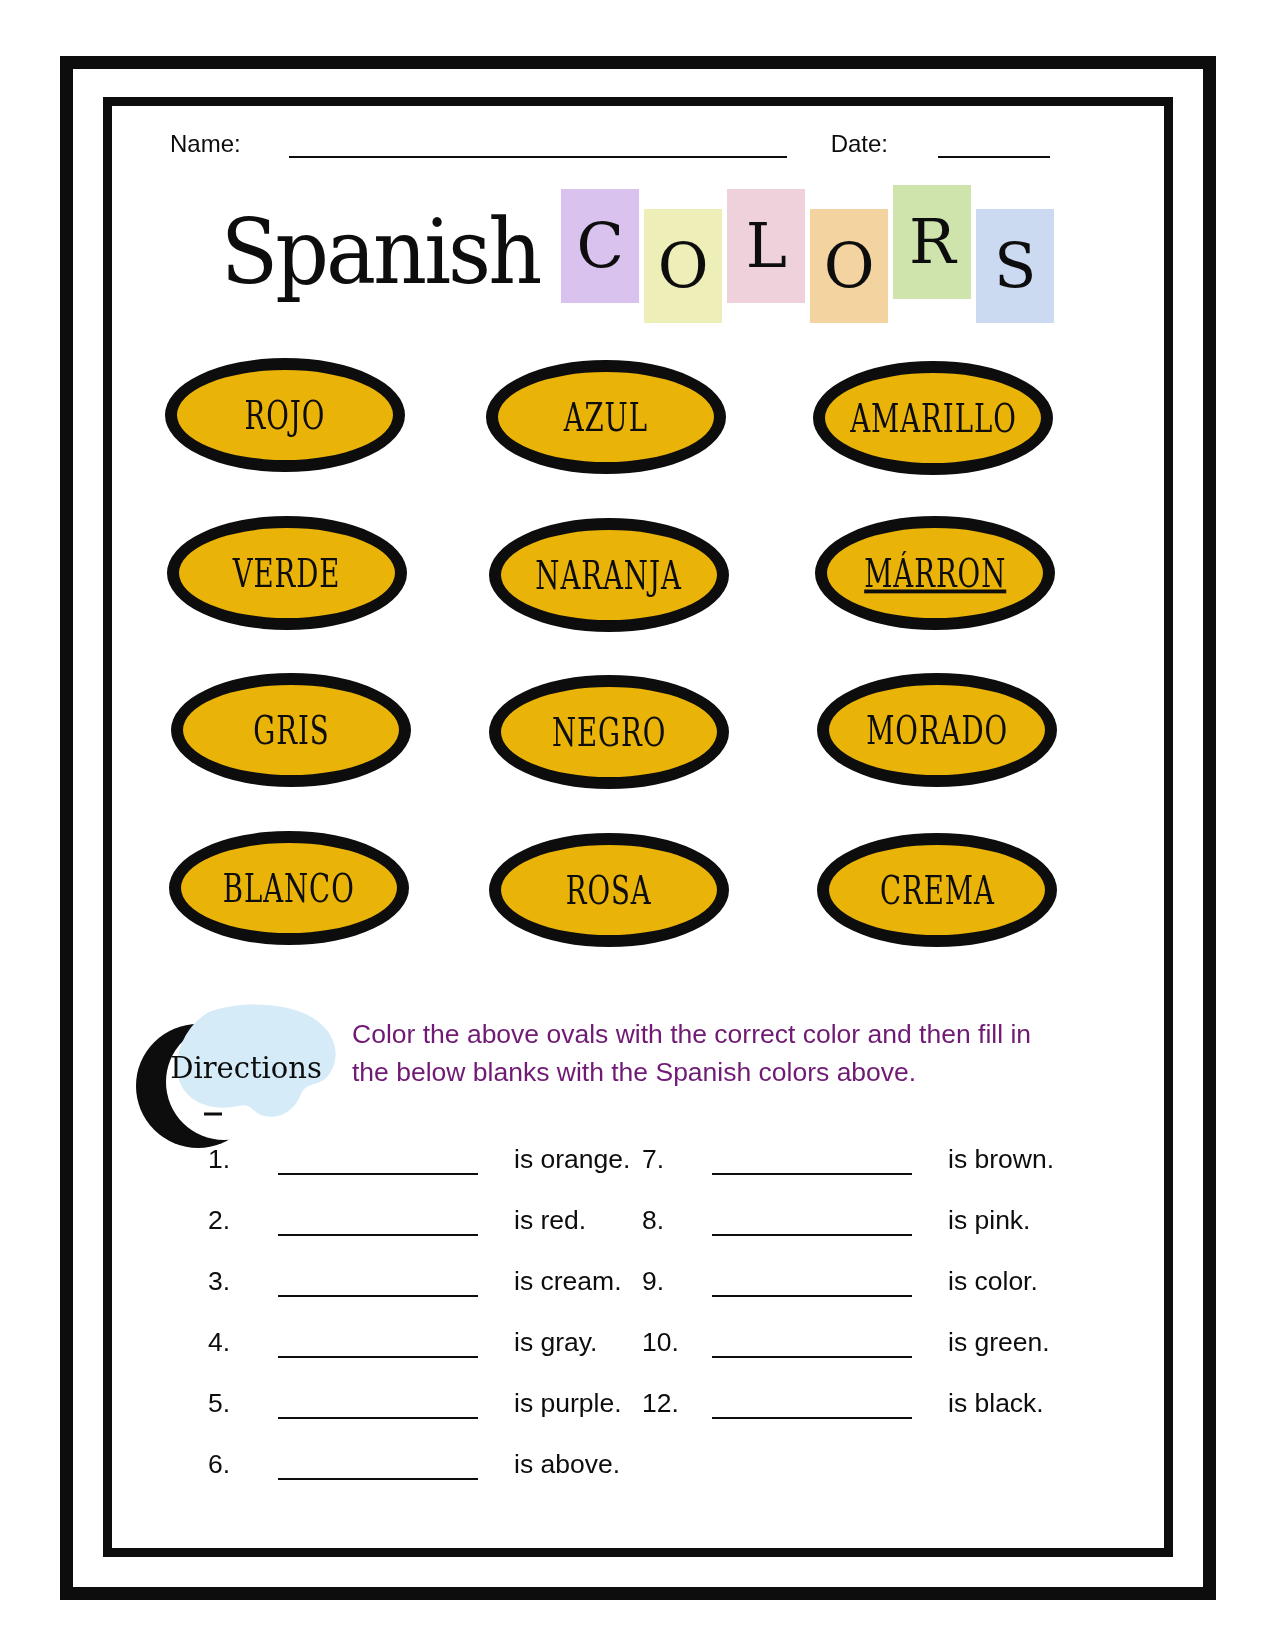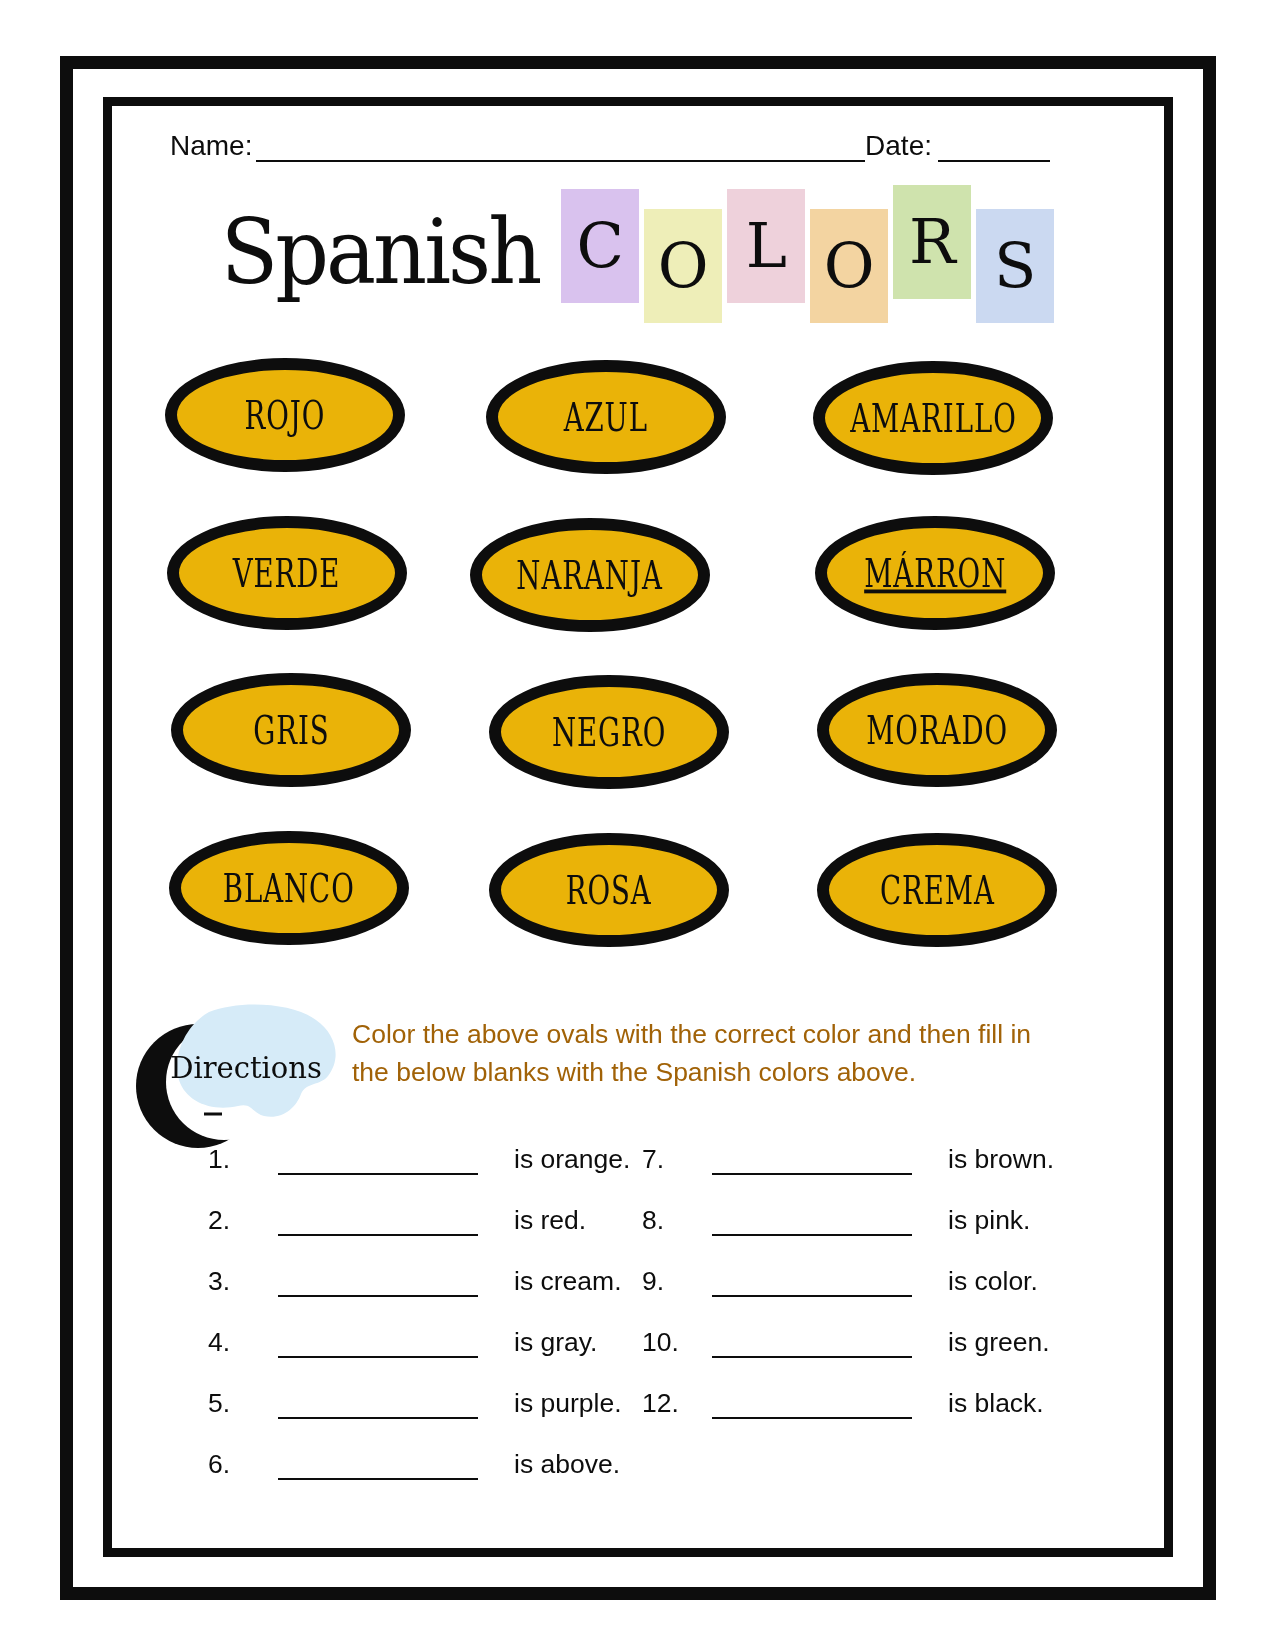--- a/index.html
+++ b/index.html
@@ -12,21 +12,21 @@
     position: absolute; left: 60px; top: 56px; width: 1156px; height: 1544px;
     border: 13px solid #0d0d0d;
   }
   .frame-inner {
     position: absolute; left: 30px; top: 28px; right: 30px; bottom: 30px;
     border: 9px solid #0d0d0d;
   }
   
   .name-row {
     position: absolute; left: 170px; top: 130px; width: 880px;
-    display: flex; align-items: flex-end; font-size: 28px;
+    display: flex; align-items: flex-end; font-size: 24px; gap: 44px;
   }
   .fill-line { border-bottom: 2px solid #0d0d0d; height: 28px; }
   .name-line { flex: 1; margin-left: 4px; }
   .date-line { width: 112px; margin-left: 6px; }
   .name-label, .date-label { white-space: nowrap; }
   .date-label { margin-left: 0; }
 
   
   .title-row {
     position: absolute; left: 0; top: 186px; width: 100%;
@@ -56,21 +56,21 @@
     transform: scale(0.92, 1.28); white-space: nowrap;
   }
 
   
   .dir-badge { position: absolute; left: 134px; top: 1000px; }
   .dir-label {
     font-family: "DejaVu Serif", serif; font-size: 29px;
   }
   .dir-text {
     position: absolute; left: 352px; top: 1016px; width: 716px;
-    font-size: 26.5px; line-height: 1.42; color: #a16207;
+    font-size: 26.5px; line-height: 1.42; color: #701a75;
   }
 
   
   .q-col { position: absolute; top: 1114px; }
   .q-col-left { left: 208px; }
   .q-col-right { left: 642px; }
   .q-row { display: flex; align-items: flex-end; height: 61px; font-size: 26.5px; }
   .q-num { width: 70px; }
   .q-blank { width: 200px; height: 36px; border-bottom: 2px solid #0d0d0d; margin-right: 12px; }
   .q-text { white-space: nowrap; margin-left: 24px; }
@@ -107,21 +107,21 @@
 <div class="oval" style="left:486px; top:360px;">
     <span>AZUL</span>
   </div>
 <div class="oval" style="left:813px; top:361px;">
     <span>AMARILLO</span>
   </div>
 
 <div class="oval" style="left:167px; top:516px;">
     <span>VERDE</span>
   </div>
-<div class="oval" style="left:470px; top:518px;">
+<div class="oval" style="left:489px; top:518px;">
     <span>NARANJA</span>
   </div>
 <div class="oval" style="left:815px; top:516px;text-decoration:underline;">
     <span>MÁRRON</span>
   </div>
 
 <div class="oval" style="left:171px; top:673px;">
     <span>GRIS</span>
   </div>
 <div class="oval" style="left:489px; top:675px;align-items:center;">

